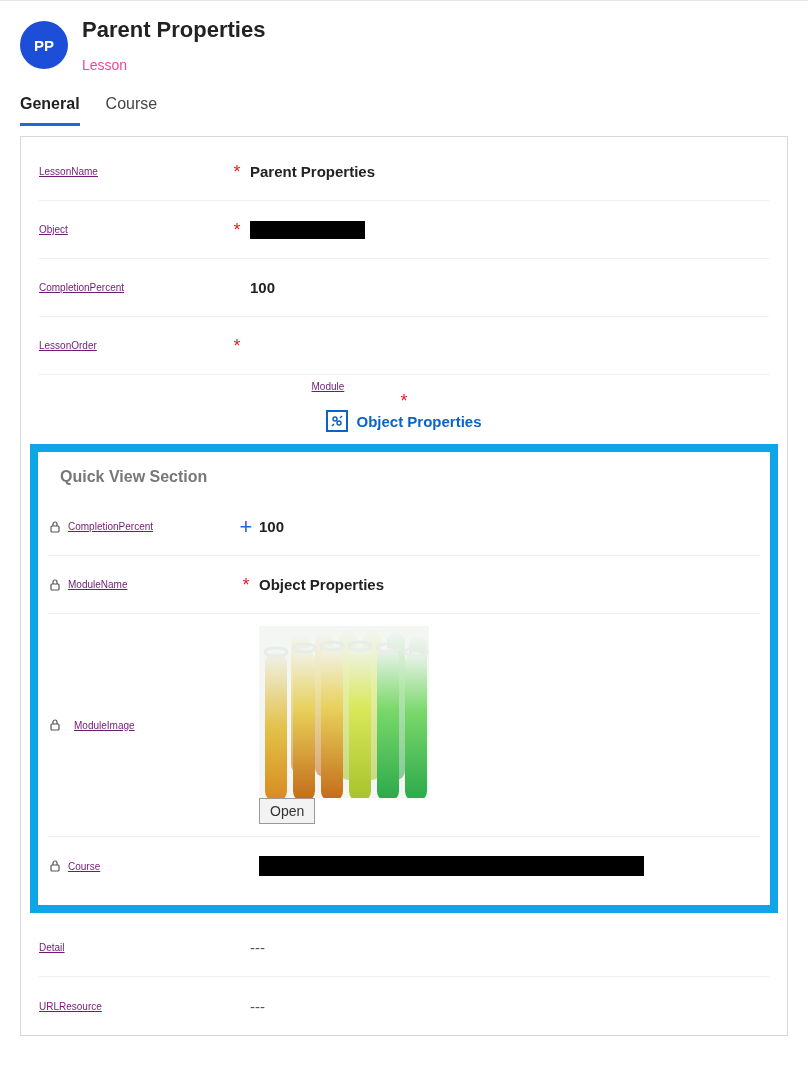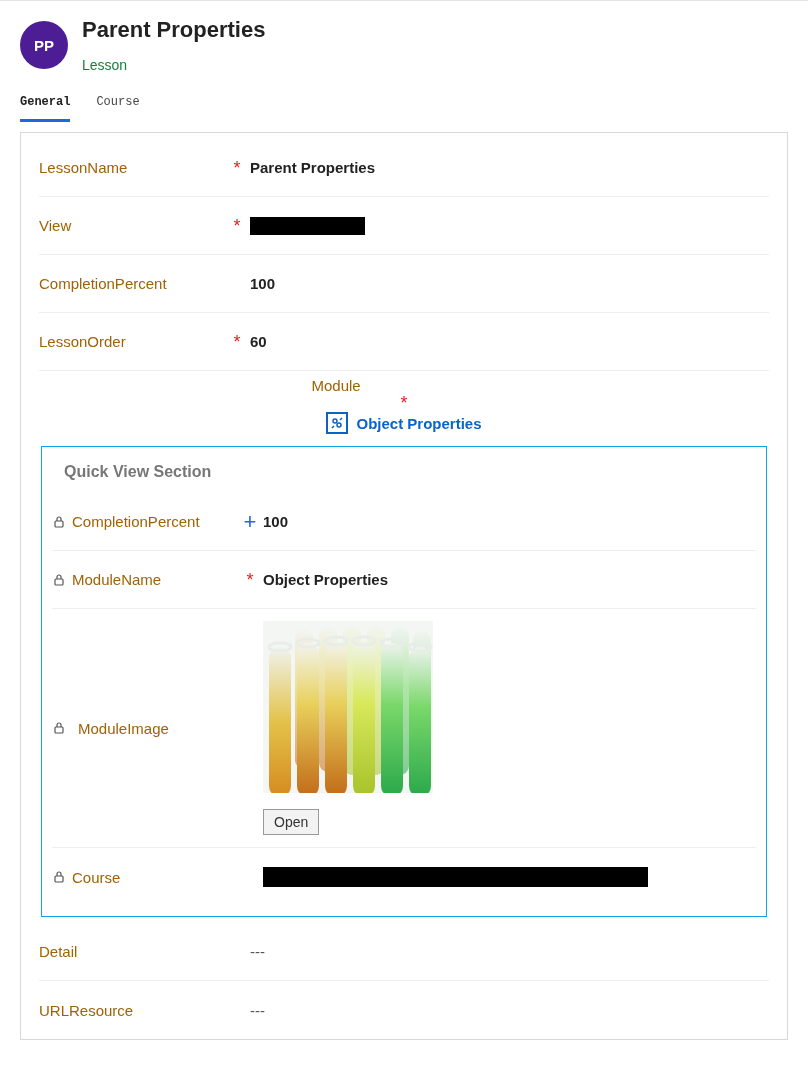--- a/index.html
+++ b/index.html
@@ -12,94 +12,93 @@
   }
   .top-line { border-top: 1px solid #e5e5e5; height:1px; }
   .header {
     display: flex;
     align-items: center;
     padding: 16px 20px 8px 20px;
     gap: 14px;
   }
   .avatar-circle {
     width: 48px; height: 48px;
-    background: #4c1d95;
+    background: #1d4ed8;
     border-radius: 50%;
     color: #fff;
     display: flex; align-items:center; justify-content:center;
     font-weight:600; font-size:15px;
   }
   .header-text h1 { font-size: 22px; font-weight:700; color:#222; }
-  .header-text .sub { font-size: 14px; color:#15803d; margin-top:14px;}
+  .header-text .sub { font-size: 14px; color:#ec4899; margin-top:14px;}
   .tabs {
     display:flex; gap:26px;
     padding: 8px 20px 0 20px;
   }
   .tab {
-    font-size:12px; color:#444; padding:6px 0 10px 0;
+    font-size:16px; color:#444; padding:6px 0 10px 0;
     cursor:pointer;
-    font-family:Liberation Mono, monospace;
   }
   .tab.active { font-weight:700; border-bottom:3px solid #2266dd; color:#222;}
   .panel {
     border:1px solid #d8d8d8;
     margin: 10px 20px 20px 20px;
     padding-top: 6px;
   }
   .field-row {
     display:flex; align-items:center;
     min-height:58px;
     border-bottom:1px solid #eee;
     margin: 0 18px;
     padding: 6px 0;
   }
   .field-row:last-child { border-bottom:none;justify-content:flex-end;}
   .field-label {
     width: 185px;
-    color:#a16207;
-    font-size:15px;
-    display:flex; align-items:center; gap:6px;
+    color:#701a75;
+    font-size:10px;
+    display:flex; align-items:center; gap:6px;text-decoration:underline;
   }
   .field-req {
     width: 26px; text-align:center;
     color:#d22; font-size:18px; line-height:1;
     font-weight:400;
   }
   .field-req.blue { color:#2266dd; font-size:22px; line-height:0.5; }
   .field-value {
     flex:1;
     font-size:15px; font-weight:600; color:#222;
     display:flex; align-items:center; gap:8px;
   }
   .field-value.link { color:#0b63c5; }
   .module-icon {
     width:22px; height:22px;
     border:2px solid #0b63c5;
     display:flex; align-items:center; justify-content:center;
   }
   .module-icon svg { display:block; }
   .highlight-box {
-    border:1px solid #0ea5e9;
-    margin: 6px 20px;
+    border:8px solid #0ea5e9;
+    margin: 6px 9px;
     padding: 8px 0 10px 0;
   }
   .qv-title {
     font-size:16px; font-weight:600; color:#777;
     padding: 8px 0 12px 22px;
   }
   .qv-row {
     margin: 0 10px;
   }
   .lock-icon {
     width:14px; height:14px;
     display:inline-block;
   }
   .redact-small { width:115px; height:18px; background:#000; }
   .redact-large { width:385px; height:20px; background:#000; }
-  .img-cell { display:flex; flex-direction:column; align-items:flex-start; gap:16px; padding:6px 0;}
+  .img-cell { display:flex; flex-direction:column; align-items:flex-start; gap:0; padding:6px 0;}
   .module-img {
     width:170px; height:172px;
     display:block;
   }
   .open-btn {
     border:1px solid #999; background:#f3f3f3;
     padding:4px 10px; font-size:14px; color:#333;
     cursor:pointer;
   }
   .img-row { align-items:center; }
@@ -127,37 +126,36 @@
 <div class="panel">
 
   <div class="field-row">
     <div class="field-label">LessonName</div>
     <div class="field-req">*</div>
     <div class="field-value">Parent Properties</div>
   </div>
 
 
   <div class="field-row">
-    <div class="field-label">View</div>
+    <div class="field-label">Object</div>
     <div class="field-req">*</div>
     <div class="field-value">
       <div class="redact-small"></div>
     </div>
   </div>
 
   <div class="field-row">
     <div class="field-label">CompletionPercent</div>
     <div class="field-req"></div>
     <div class="field-value">100</div>
   </div>
 
   <div class="field-row">
     <div class="field-label">LessonOrder</div>
     <div class="field-req">*</div>
-    <div class="field-value">60</div>
   </div>
 
   <div class="field-row" style="border-bottom:none;flex-direction:column;">
     <div class="field-label">Module</div>
     <div class="field-req">*</div>
     <div class="field-value link">
       <span class="module-icon">
         <svg width="14" height="14" viewBox="0 0 14 14">
           <g fill="none" stroke="#0b63c5" stroke-width="1.5">
             <circle cx="5" cy="5" r="2"></circle>

